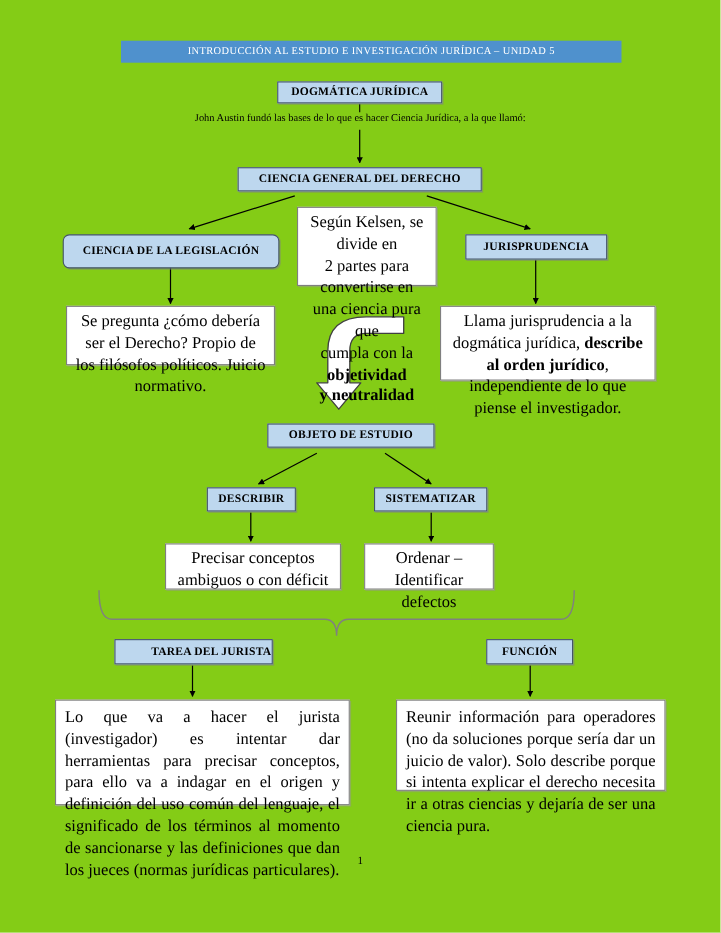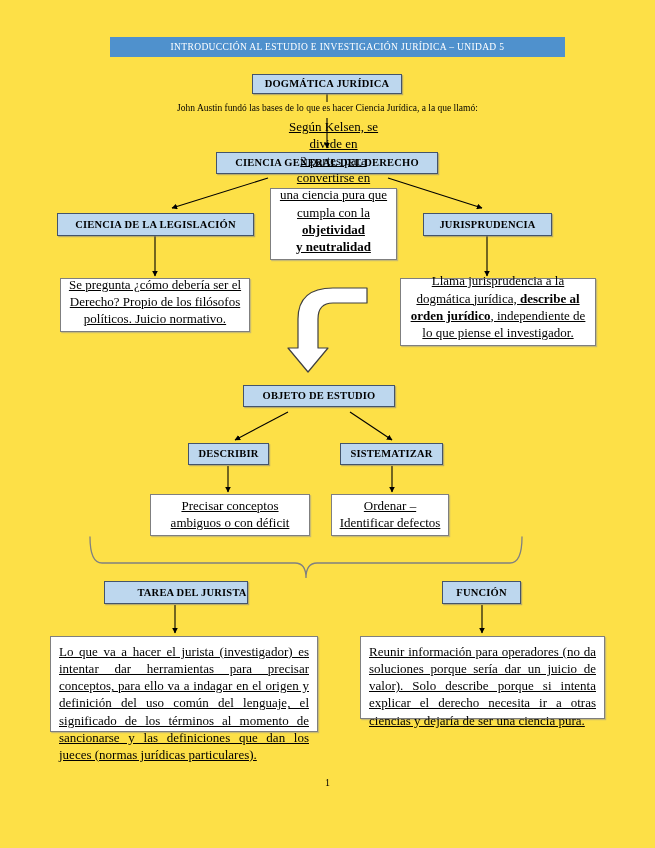--- a/index.html
+++ b/index.html
@@ -9,21 +9,21 @@
   }
   body {
     font-family: "Liberation Serif", "DejaVu Serif", serif;
     color: #000000;
   }
   #page {
     position: relative;
     width: 655px;
     height: 848px;
     overflow: hidden;
-    background: #fde047;
+    background: #84cc16;
   }
   .abs { position: absolute; box-sizing: border-box; }
 
   
   .banner {
     left: 110px; top: 37px;
     width: 455px; height: 20px;
     background: #4f91cd;
     color: #ffffff;
     font-family: "Liberation Serif", "DejaVu Serif", serif;
@@ -48,28 +48,27 @@
     font-size: 10.5px;
     letter-spacing: 0.2px;
     line-height: 1.1;
   }
 
   
   .textbox {
     background: #ffffff;
     border: 1px solid #7f7f7f;
     box-shadow: 1.2px 1.2px 0 rgba(150,150,150,0.5);
-    font-size: 13px;
+    font-size: 15px;
     line-height: 1.32;
     text-align: center;
     padding: 4px 6px;
     display: flex;
-    align-items: flex-end;
+    align-items: flex-start;
     justify-content: center;
-    text-decoration: underline;
   }
   .textbox.justify { text-align: justify; display: block; }
   .textbox .inner { width: 100%; }
   .textbox b { font-weight: bold; }
 
   
   .caption {
     font-size: 9.5px;
     text-align: center;
     line-height: 1.2;
@@ -159,21 +158,21 @@
   <div class="abs textbox" style="left:270px; top:188px; width:127px; height:72px;">
     <div class="inner">
       <span>Según Kelsen, se divide en</span><br>
       <span>2 partes para convertirse en</span><br>
       <span>una ciencia pura que</span><br>
       <span>cumpla con la </span><b>objetividad</b><br>
       <b>y neutralidad</b>
     </div>
   </div>
 
-  <div class="abs nodebox" style="left:57px; top:213px; width:197px; height:23px;">CIENCIA DE LA LEGISLACIÓN</div>
+  <div class="abs nodebox" style="left:57px; top:213px; width:197px; height:31px;border-radius:6px;">CIENCIA DE LA LEGISLACIÓN</div>
 
   <div class="abs nodebox" style="left:423px; top:213px; width:129px; height:23px;">JURISPRUDENCIA</div>
 
   <div class="abs textbox" style="left:60px; top:278px; width:190px; height:54px;">
     <div class="inner">Se pregunta ¿cómo debería ser el Derecho? Propio de los filósofos políticos. Juicio normativo.</div>
   </div>
 
   <div class="abs textbox" style="left:400px; top:278px; width:196px; height:68px;">
     <div class="inner">
       <span>Llama jurisprudencia a la dogmática jurídica, </span><b>describe al orden jurídico</b><span>, independiente de lo que piense el investigador.</span>

